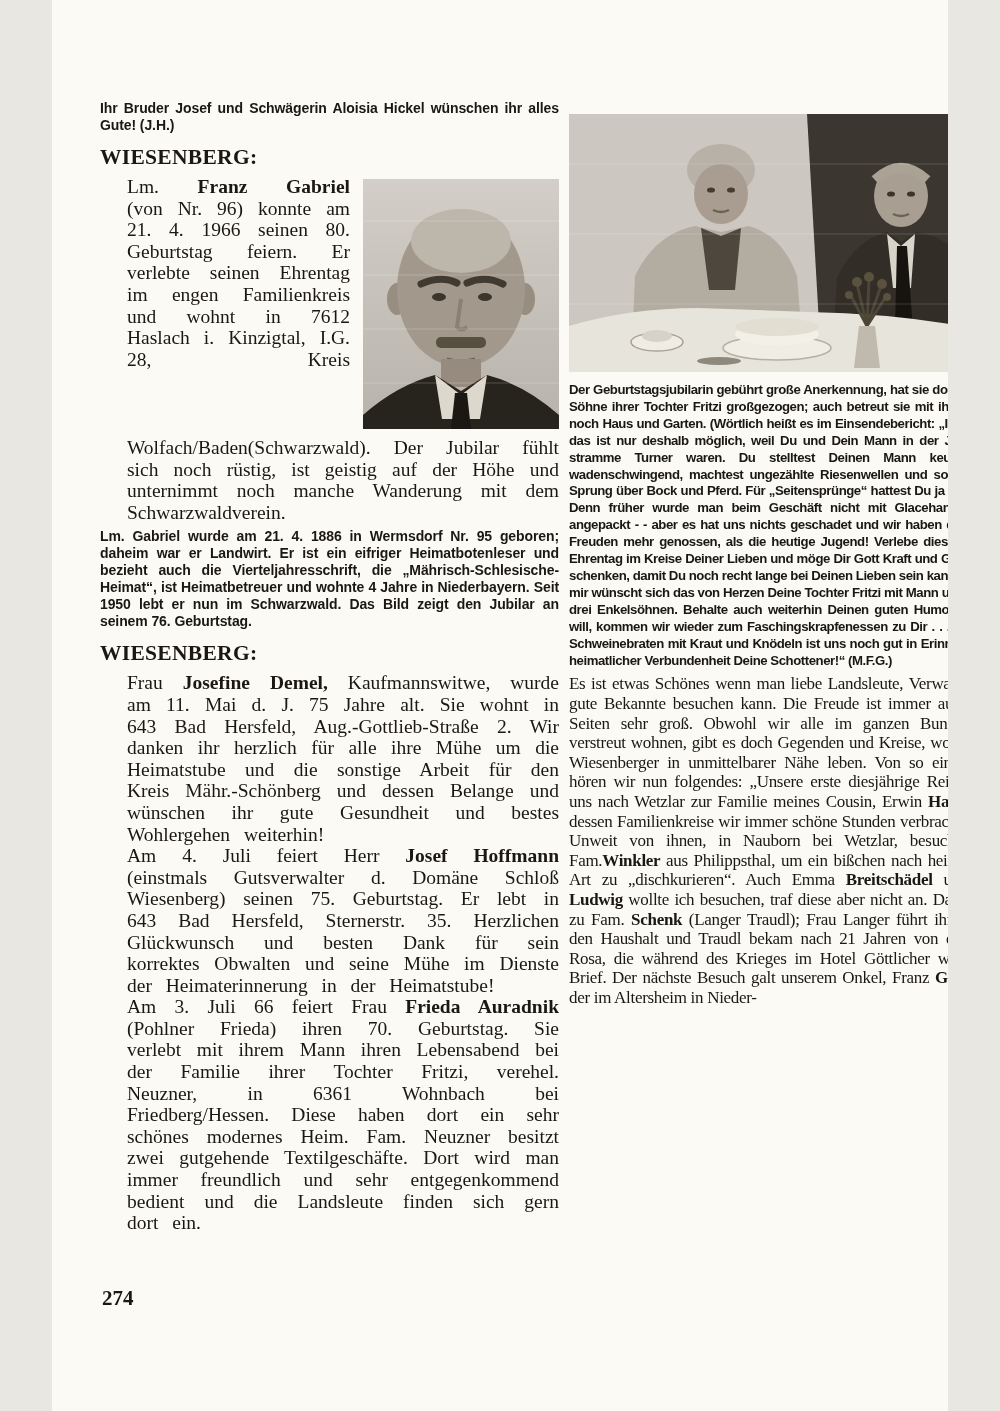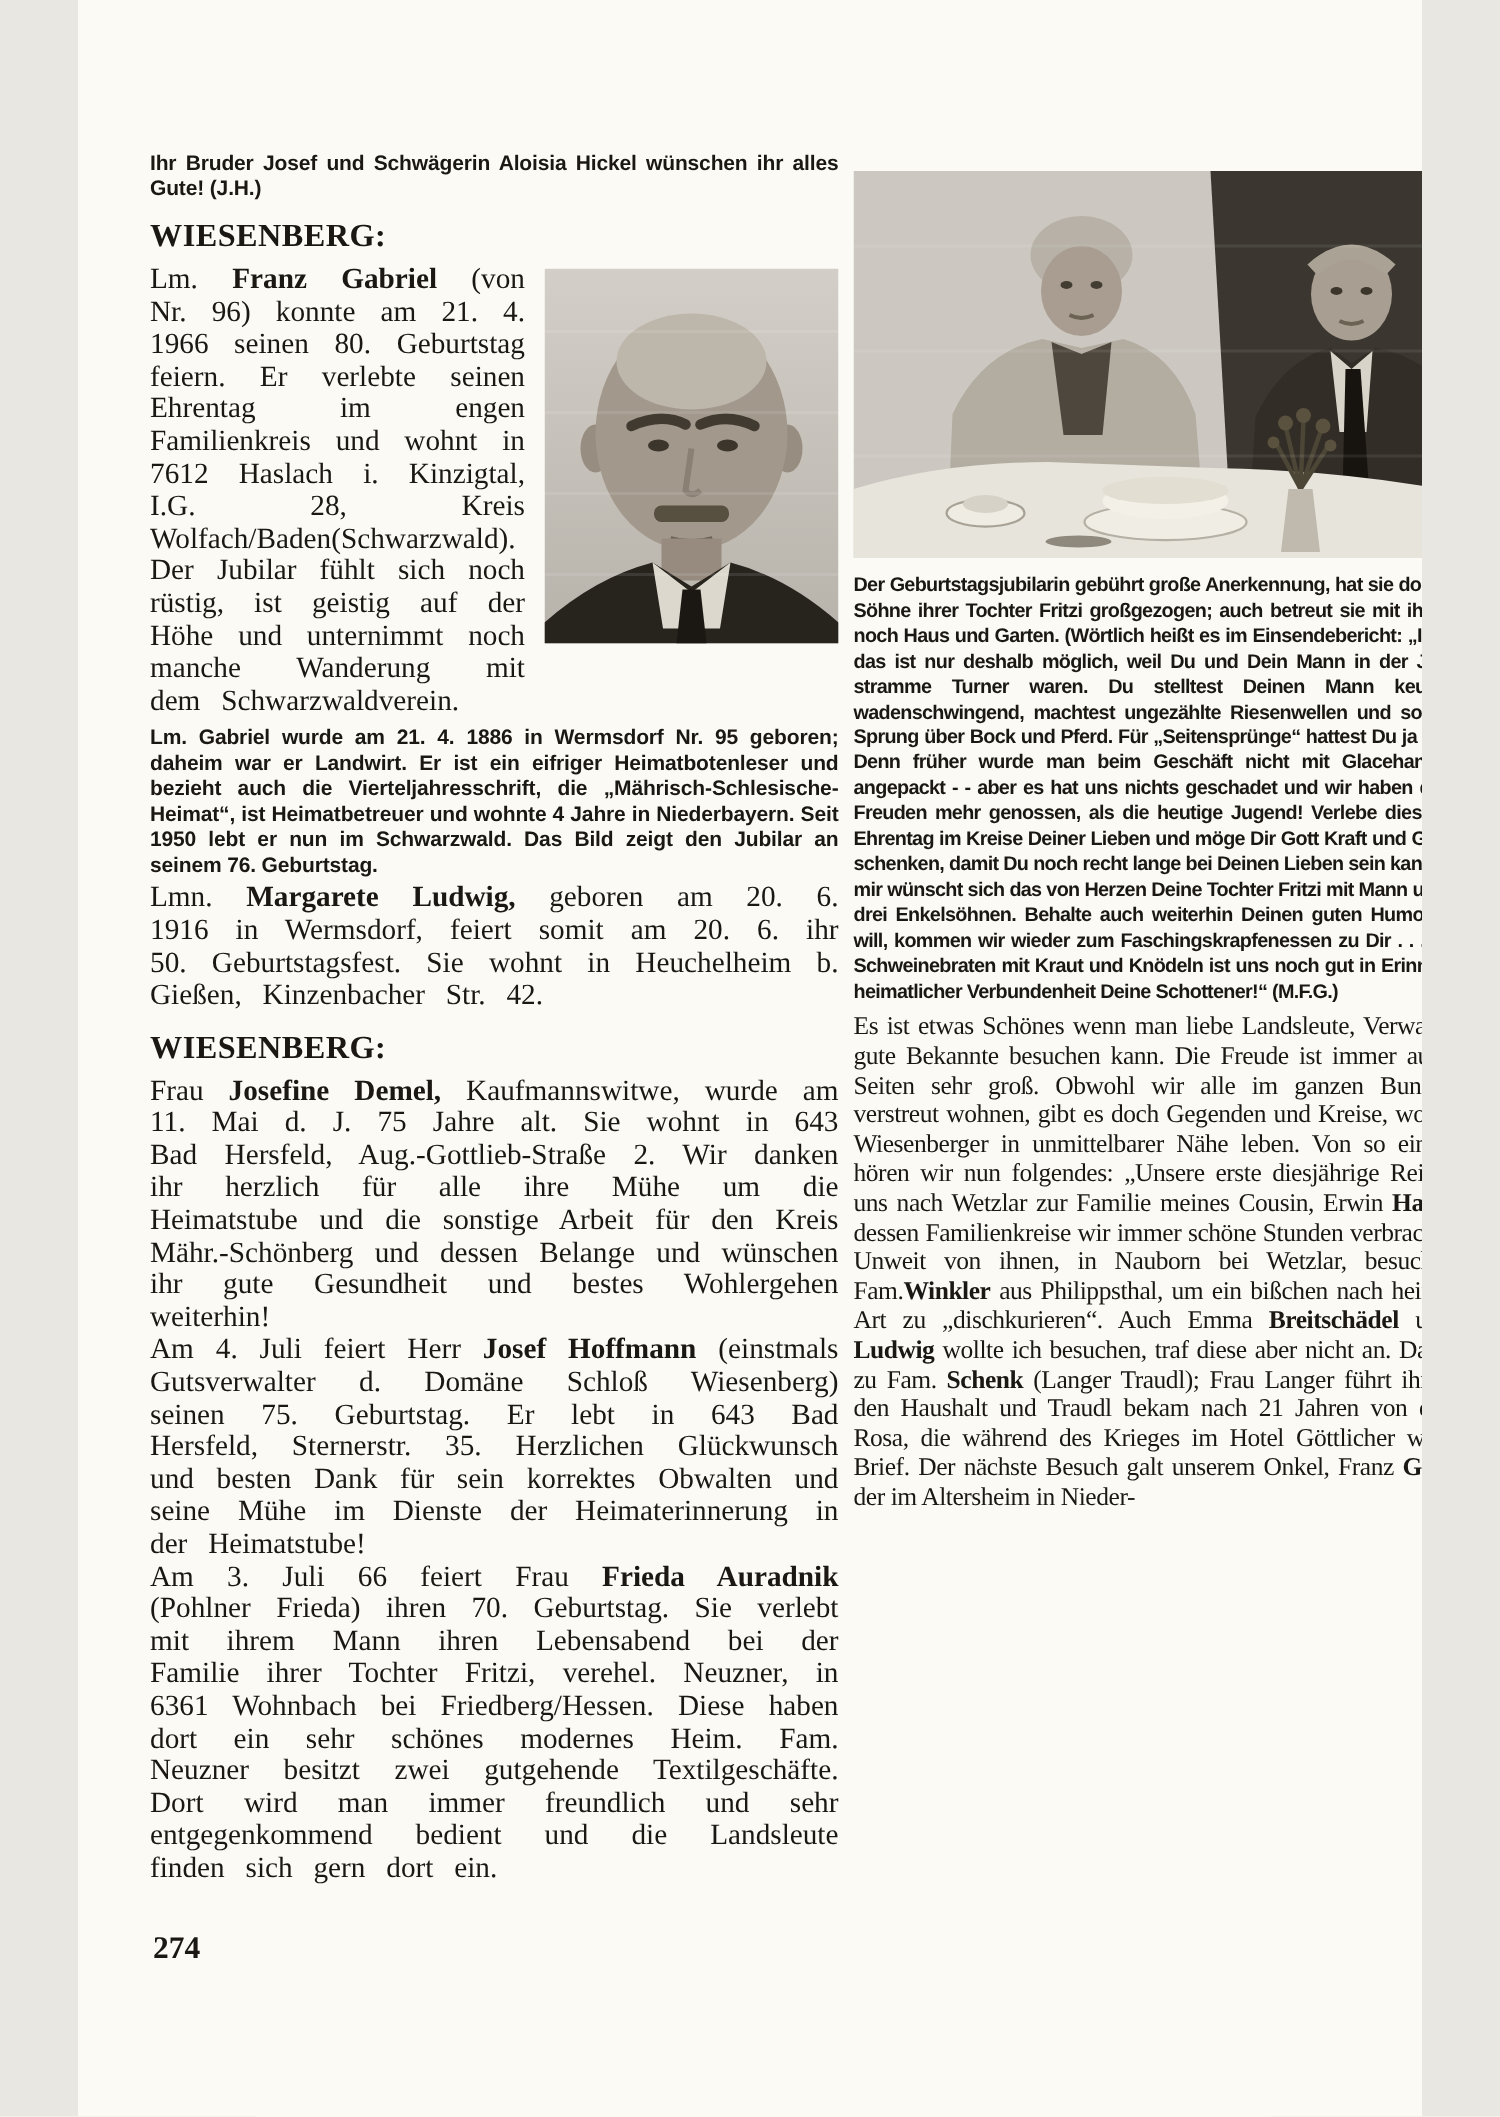--- a/index.html
+++ b/index.html
@@ -32,20 +32,21 @@
     font-family: "Liberation Sans", sans-serif;
     font-weight: 700;
     font-size: 13.2px;
     line-height: 16.9px;
     letter-spacing: -0.45px;
   }
   .body-l {
     font-size: 19.5px;
     line-height: 21.6px;
     word-spacing: 9px;
+    margin-left: 27px;
   }
   .body-r {
     font-size: 17px;
     line-height: 19.6px;
     letter-spacing: -0.3px;
   }
   .b { font-weight: 700; }
 
   .heading {
     font-family: "Liberation Serif", serif;
@@ -128,21 +129,20 @@
             <line x1="0" y1="204" x2="196" y2="204"></line>
           </g>
         </svg>
       </span>
       <span><span>Lm. </span><span class="b">Franz Gabriel</span><span> (von Nr. 96) konnte am 21. 4. 1966 seinen 80. Geburtstag feiern. Er verlebte seinen Ehrentag im engen Familienkreis und wohnt in 7612 Haslach i. Kinzigtal, I.G. 28, Kreis Wolfach/Baden(Schwarzwald). Der Jubilar fühlt sich noch rüstig, ist geistig auf der Höhe und unternimmt noch manche Wanderung mit dem Schwarzwaldverein.</span></span>
       <span class="clear"></span>
     </div>
 
     <p class="small-bold justify mb3">Lm. Gabriel wurde am 21. 4. 1886 in Wermsdorf Nr. 95 geboren; daheim war er Landwirt. Er ist ein eifriger Heimatbotenleser und bezieht auch die Vierteljahresschrift, die „Mährisch-Schlesische-Heimat“, ist Heimatbetreuer und wohnte 4 Jahre in Niederbayern. Seit 1950 lebt er nun im Schwarzwald. Das Bild zeigt den Jubilar an seinem 76. Geburtstag.</p>
 
-    <p class="body-l justify mb3"><span>Lmn. </span><span class="b">Margarete Ludwig,</span><span> geboren am 20. 6. 1916 in Wermsdorf, feiert somit am 20. 6. ihr 50. Geburtstagsfest. Sie wohnt in Heuchelheim b. Gießen, Kinzenbacher Str. 42.</span></p>
 
     <h2 class="heading">WIESENBERG:</h2>
 
     <p class="body-l justify"><span>Frau </span><span class="b">Josefine Demel,</span><span> Kaufmannswitwe, wurde am 11. Mai d. J. 75 Jahre alt. Sie wohnt in 643 Bad Hersfeld, Aug.-Gottlieb-Straße 2. Wir danken ihr herzlich für alle ihre Mühe um die Heimatstube und die sonstige Arbeit für den Kreis Mähr.-Schönberg und dessen Belange und wünschen ihr gute Gesundheit und bestes Wohlergehen weiterhin!</span></p>
 
     <p class="body-l justify"><span>Am 4. Juli feiert Herr </span><span class="b">Josef Hoffmann</span><span> (einstmals Gutsverwalter d. Domäne Schloß Wiesenberg) seinen 75. Geburtstag. Er lebt in 643 Bad Hersfeld, Sternerstr. 35. Herzlichen Glückwunsch und besten Dank für sein korrektes Obwalten und seine Mühe im Dienste der Heimaterinnerung in der Heimatstube!</span></p>
 
     <p class="body-l justify"><span>Am 3. Juli 66 feiert Frau </span><span class="b">Frieda Auradnik</span><span> (Pohlner Frieda) ihren 70. Geburtstag. Sie verlebt mit ihrem Mann ihren Lebensabend bei der Familie ihrer Tochter Fritzi, verehel. Neuzner, in 6361 Wohnbach bei Friedberg/Hessen. Diese haben dort ein sehr schönes modernes Heim. Fam. Neuzner besitzt zwei gutgehende Textilgeschäfte. Dort wird man immer freundlich und sehr entgegenkommend bedient und die Landsleute finden sich gern dort ein.</span></p>
   </div>
 

